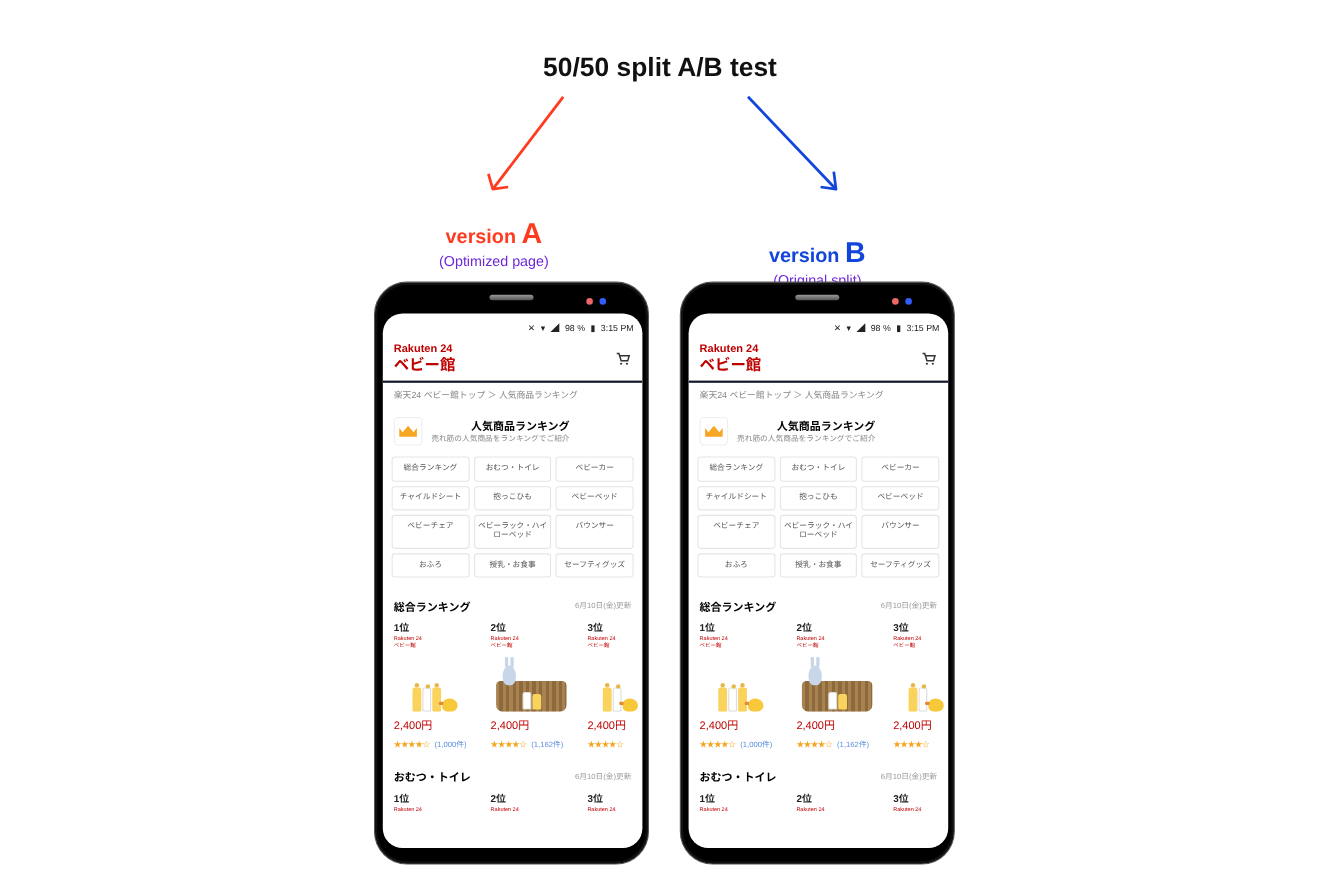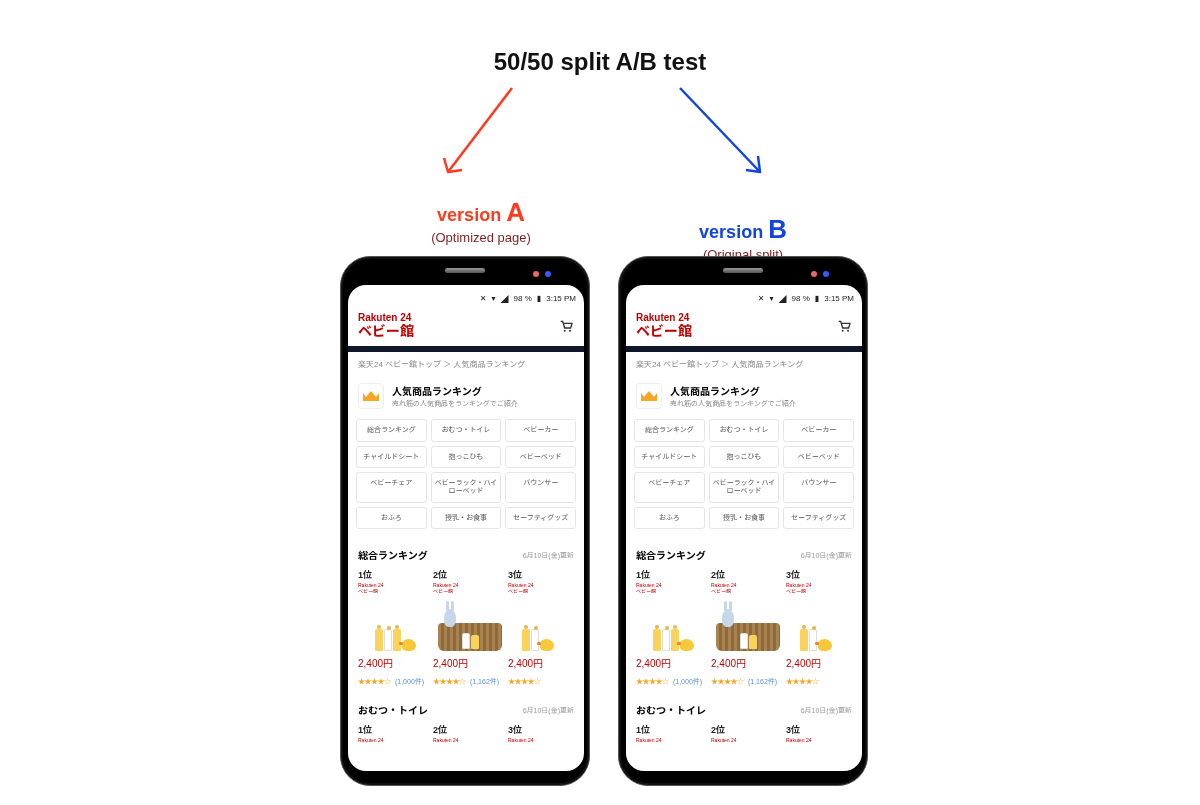--- a/index.html
+++ b/index.html
@@ -27,21 +27,21 @@
   .version-label {
     position: absolute;
     text-align: center;
     font-weight: 700;
   }
   .version-label .ver { font-size: 18px; }
   .version-label .letter { font-size: 26px; }
   .version-label .sub {
     display: block;
     font-weight: 400;
-    color: #7f1d1d;
+    color: #6d28d9;
     font-size: 13px;
     margin-top: 2px;
   }
   .phone {
     position: absolute;
     width: 250px;
     height: 530px;
     background: #000;
     border-radius: 30px;
     padding: 7px;
@@ -98,35 +98,35 @@
     align-items:center;
   }
   .brand { line-height:1.05; }
   .brand .line1 { color:#bf0000; font-size:10px; font-weight:700; }
   .brand .line2 { color:#bf0000; font-size:14px; font-weight:700; }
   .cart-icon { width:16px; height:16px; }
   .breadcrumb {
     font-size:8px;
     color:#888;
     padding:6px 10px;
-    border-top:6px solid #0f172a;
+    border-top:2px solid #0f172a;
   }
   .rank-head {
     display:flex;
     gap:8px;
     padding:8px 10px 6px;
     align-items:flex-start;
   }
   .crown-badge {
     width:26px; height:26px;
     display:flex; align-items:center; justify-content:center;
     border:1px solid #eee; border-radius:4px;
     background:#fff;
   }
-  .rank-head .ttl { font-size:10px; font-weight:700; }
+  .rank-head .ttl { font-size:10px; font-weight:700;text-align:right; }
   .rank-head .sub { font-size:7px; color:#888; }
   .cat-grid {
     display:grid;
     grid-template-columns: repeat(3, 1fr);
     gap:4px;
     padding:4px 8px 10px;
   }
   .cat-cell {
     border:1px solid #e5e5e5;
     border-radius:3px;
@@ -139,21 +139,21 @@
   .section-bar {
     display:flex;
     justify-content:space-between;
     align-items:center;
     padding:8px 10px 4px;
   }
   .section-bar .lbl { font-size:10px; font-weight:700; }
   .section-bar .date { font-size:7px; color:#999; }
   .product-row {
     display:flex;
-    gap:1px;
+    gap:14px;
     padding:2px 10px 2px;
   }
   .product {
     width:74px;
     flex:none;
   }
   .product .rank {
     font-size:9px; font-weight:700; color:#222; margin-bottom:2px;
   }
   .product .mini {
@@ -192,21 +192,21 @@
 
 <svg class="arrow" style="left:430px; top:80px;" width="90" height="110">
   <line x1="82" y1="8" x2="18" y2="92" stroke="#ff3b1f" stroke-width="2.5"></line>
   <polyline points="14,78 18,92 32,90" fill="none" stroke="#ff3b1f" stroke-width="2.5" stroke-linejoin="round"></polyline>
 </svg>
 <svg class="arrow" style="left:668px; top:80px;" width="110" height="110">
   <line x1="12" y1="8" x2="92" y2="92" stroke="#1145dc" stroke-width="2.5"></line>
   <polyline points="78,90 92,92 90,76" fill="none" stroke="#1145dc" stroke-width="2.5" stroke-linejoin="round"></polyline>
 </svg>
 
-<div class="version-label" style="left:396px; top:197px; width:170px; color:#ff3b1f;">
+<div class="version-label" style="left:364px; top:197px; width:170px; color:#ff3b1f;">
   <span class="ver">version </span><span class="letter">A</span>
   <span class="sub">(Optimized page)</span>
 </div>
 <div class="version-label" style="left:658px; top:214px; width:170px; color:#1145dc;">
   <span class="ver">version </span><span class="letter">B</span>
   <span class="sub">(Original split)</span>
 </div>
 
 <div class="phone" style="left:340px; top:256px;">
   <span class="earpiece-dots"></span>

